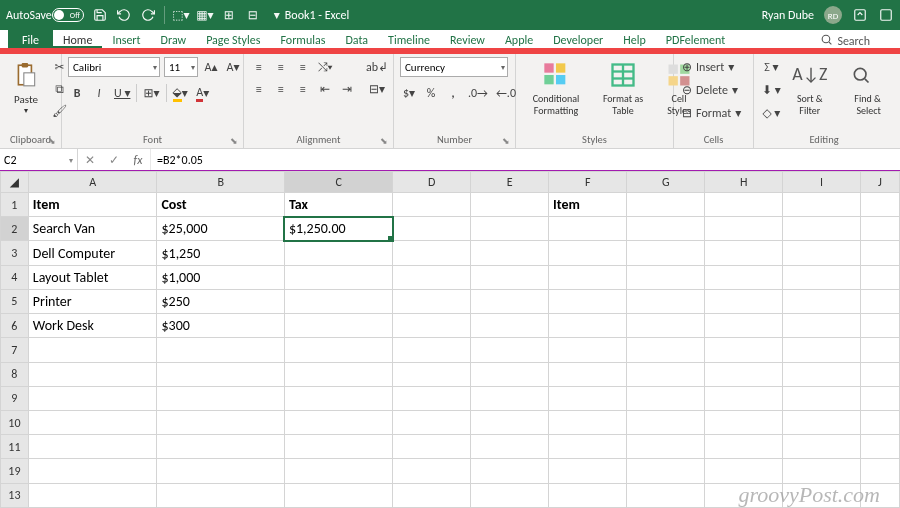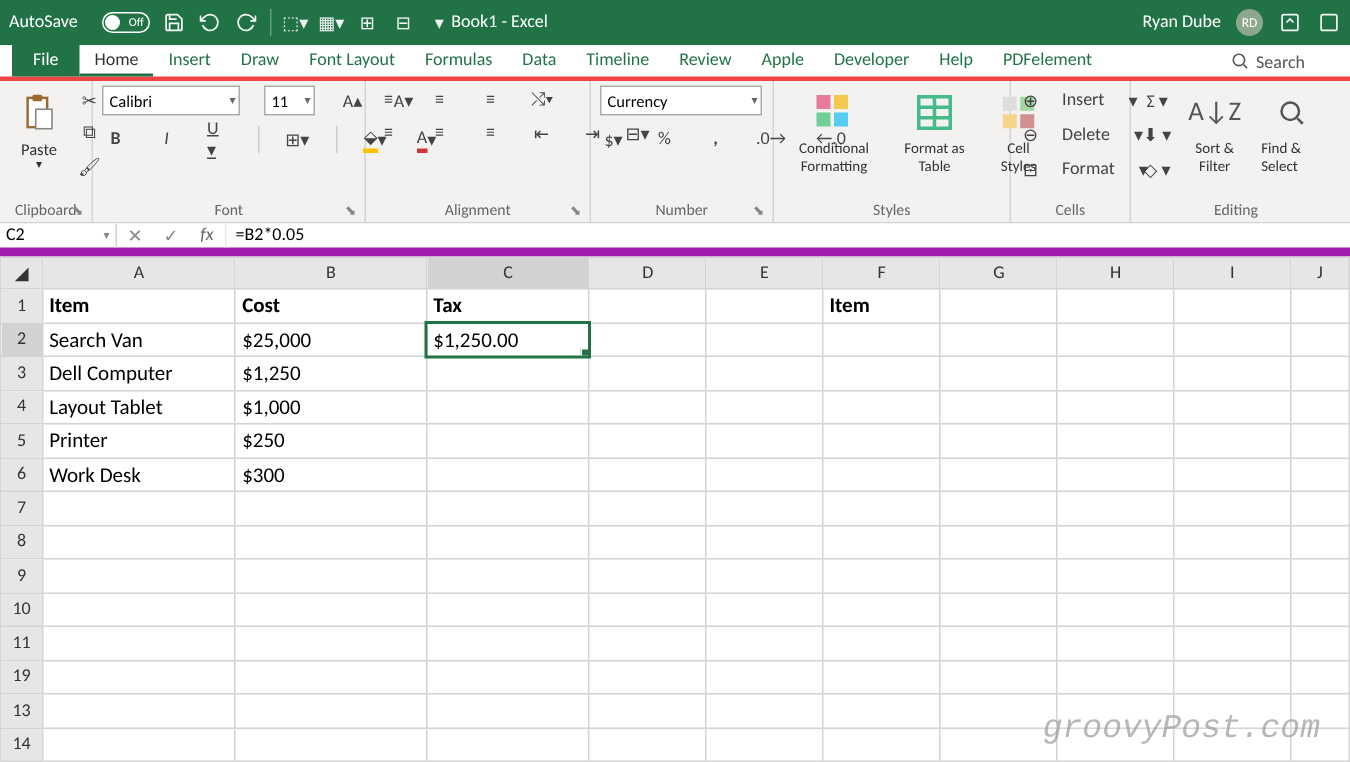--- a/index.html
+++ b/index.html
@@ -1,62 +1,62 @@
 <!DOCTYPE html>
 <html><head>
 <meta charset="utf-8">
 <style>
 *{margin:0;padding:0;box-sizing:border-box;font-family:"Segoe UI",Calibri,Arial,sans-serif}
 body{width:900px;height:508px;background:#fff;overflow:hidden;font-size:12px}
 .titlebar{height:30px;background:#217346;color:#fff;display:flex;align-items:center;padding:0 6px;font-size:12px}
 .titlebar .left{display:flex;align-items:center;gap:8px}
 .titlebar .center{flex:1;text-align:left;font-size:12px}
 .titlebar .right{display:flex;align-items:center;gap:10px}
-.autosave{display:flex;align-items:center;gap:16px}
+.autosave{display:flex;align-items:center;gap:0}
 .toggle{width:32px;height:14px;border:1px solid #fff;border-radius:8px;display:flex;align-items:center;padding:1px;font-size:8px;color:#fff;justify-content:flex-end;padding-right:3px;position:relative}
 .toggle::before{content:"";width:10px;height:10px;background:#fff;border-radius:50%;position:absolute;left:1px}
 .qat-icon{width:16px;height:16px;display:flex;align-items:center;justify-content:center;cursor:pointer;opacity:.95}
 .sep{width:1px;height:18px;background:rgba(255,255,255,.3)}
 .avatar{width:18px;height:18px;background:#8ba88b;border-radius:50%;font-size:9px;display:flex;align-items:center;justify-content:center}
-.tabs{height:24px;background:#fff;display:flex;border-bottom:3px solid #ef4444;padding-left:8px;font-size:12px}
+.tabs{height:24px;background:#fff;display:flex;border-bottom:6px solid #ef4444;padding-left:8px;font-size:12px}
 .tab{padding:3px 10px 0;color:#217346;cursor:pointer}
 .tab.file{background:#217346;color:#fff;padding:3px 14px}
 .tab.active{border-bottom:2px solid #217346;font-weight:400;color:#333}
 .tab.search{margin-left:auto;margin-right:20px;display:flex;align-items:center;gap:4px;color:#555}
 .ribbon{height:95px;background:#f3f2f1;border-bottom:1px solid #d4d4d4;display:flex;font-size:11px}
 .group{border-right:1px solid #d4d4d4;padding:3px 6px 0;display:flex;flex-direction:column;position:relative}
 .group-label{position:absolute;bottom:2px;left:0;right:0;text-align:center;color:#666;font-size:10.5px}
 .group-body{flex:1;display:flex;align-items:flex-start;gap:4px}
 .dialo{position:absolute;bottom:3px;right:3px;width:10px;height:10px;font-size:9px;color:#888}
 .vbtn{display:flex;flex-direction:column;align-items:center;justify-content:flex-start;padding:2px 4px;cursor:pointer;font-size:11px;color:#333;line-height:1.2}
 .vbtn .ico{width:32px;height:32px;display:flex;align-items:center;justify-content:center;font-size:20px;margin-bottom:2px}
 .stack{display:flex;flex-direction:column;gap:2px}
-.row{display:flex;gap:16px;align-items:center}
+.row{display:flex;gap:4px;align-items:center}
 .sbtn{min-width:18px;height:20px;display:flex;align-items:center;justify-content:center;cursor:pointer;font-size:12px;color:#444;padding:0 2px}
 .combo{border:1px solid #ababab;background:#fff;height:20px;display:flex;align-items:center;padding:0 14px 0 4px;font-size:11px;position:relative}
 .combo::after{content:"▾";position:absolute;right:2px;font-size:8px;color:#666}
-.formulabar{height:22px;border-bottom:6px solid #a21caf;display:flex;align-items:center;font-size:12px;background:#fff}
+.formulabar{height:22px;border-bottom:1px solid #a21caf;display:flex;align-items:center;font-size:12px;background:#fff}
 .namebox{width:78px;border-right:1px solid #d4d4d4;padding:0 4px;height:100%;display:flex;align-items:center;position:relative}
 .namebox::after{content:"▾";position:absolute;right:4px;font-size:8px;color:#888}
 .fbtn{width:24px;height:100%;display:flex;align-items:center;justify-content:center;color:#888;cursor:pointer;font-size:12px}
 .fx{font-style:italic;color:#666}
 .formula-input{flex:1;padding:0 6px;height:100%;display:flex;align-items:center;border-left:1px solid #e8e8e8}
 .grid-wrap{display:flex;height:calc(508px - 30px - 24px - 95px - 22px);position:relative}
 .grid{border-collapse:collapse;table-layout:fixed;font-family:Calibri,sans-serif;font-size:14px}
 .grid th,.grid td{border:1px solid #d4d4d4;height:21px;padding:0 4px;text-align:left;background:#fff;overflow:hidden;white-space:nowrap}
 .grid thead th{background:#e6e6e6;text-align:center;font-weight:400;color:#333;font-size:12px;height:21px}
 .grid .rh{background:#e6e6e6;text-align:center;font-weight:400;color:#333;font-size:12px;width:28px}
 .grid .cA{width:130px}.grid .cB{width:130px}.grid .cC{width:110px}
 .grid .cD,.grid .cE,.grid .cF,.grid .cG,.grid .cH,.grid .cI{width:80px}.grid .cJ{width:40px}
 .num{text-align:right}
 .bold{font-weight:700}
 .sel{outline:2px solid #217346;outline-offset:-1px;position:relative}
 .sel::after{content:"";position:absolute;right:-3px;bottom:-3px;width:6px;height:6px;background:#217346;border:1px solid #fff}
 .col-sel,.row-sel{background:#d2d2d2!important}
-.watermark{position:absolute;right:20px;bottom:10px;font-size:22px;color:#999;font-style:italic;font-family:Liberation Mono, monospace;opacity:.7}
+.watermark{position:absolute;right:20px;bottom:0;font-size:22px;color:#999;font-style:italic;font-family:Liberation Serif, serif;opacity:.7}
 svg{pointer-events:none}
 </style>
 </head>
 <body>
 
 <div class="titlebar">
   <div class="left">
     <div class="autosave">
       <span>AutoSave</span>
       <span class="toggle">Off</span>
@@ -103,21 +103,21 @@
         </svg>
       </span>
   </div>
 </div>
 
 <div class="tabs">
   <div class="tab file">File</div>
   <div class="tab active">Home</div>
   <div class="tab">Insert</div>
   <div class="tab">Draw</div>
-  <div class="tab">Font Layout</div>
+  <div class="tab">Page Styles</div>
   <div class="tab">Formulas</div>
   <div class="tab">Data</div>
   <div class="tab">Timeline</div>
   <div class="tab">Review</div>
   <div class="tab">Apple</div>
   <div class="tab">Developer</div>
   <div class="tab">Help</div>
   <div class="tab">PDFelement</div>
   <div class="tab search">
     <span><svg width="13" height="13" viewBox="0 0 24 24" fill="none" stroke="#555" stroke-width="2">
@@ -278,21 +278,21 @@
         <span class="ico" style="font-size:18px;color:#555">A↓Z</span>
         <span style="font-size:10px;text-align:center;width:38px">Sort &amp; Filter</span>
       </div>
       <div class="vbtn">
         <span class="ico">
             <svg width="20" height="20" viewBox="0 0 24 24" fill="none" stroke="#555" stroke-width="2">
               <circle cx="11" cy="11" r="7"></circle>
               <line x1="21" y1="21" x2="16.65" y2="16.65"></line>
             </svg>
           </span>
-        <span style="font-size:10px;text-align:left;width:40px">Find &amp; Select</span>
+        <span style="font-size:10px;text-align:right;width:40px">Find &amp; Select</span>
       </div>
     </div>
     <div class="group-label">Editing</div>
   </div>
 </div>
 
 <div class="formulabar">
   <div class="namebox">C2</div>
   <span class="fbtn">✕</span>
   <span class="fbtn">✓</span>
@@ -480,29 +480,16 @@
           <td></td>
           <td></td>
           <td></td>
           <td></td>
           <td></td>
           <td></td>
           <td></td>
           <td></td>
           <td></td>
         </tr>
-    <tr>
-          <th class="rh">14</th>
-          <td></td>
-          <td></td>
-          <td></td>
-          <td></td>
-          <td></td>
-          <td></td>
-          <td></td>
-          <td></td>
-          <td></td>
-          <td></td>
-        </tr>
   </tbody>
 </table>
 <div class="watermark">groovyPost.com</div>
 </div>
 
 </body></html>

